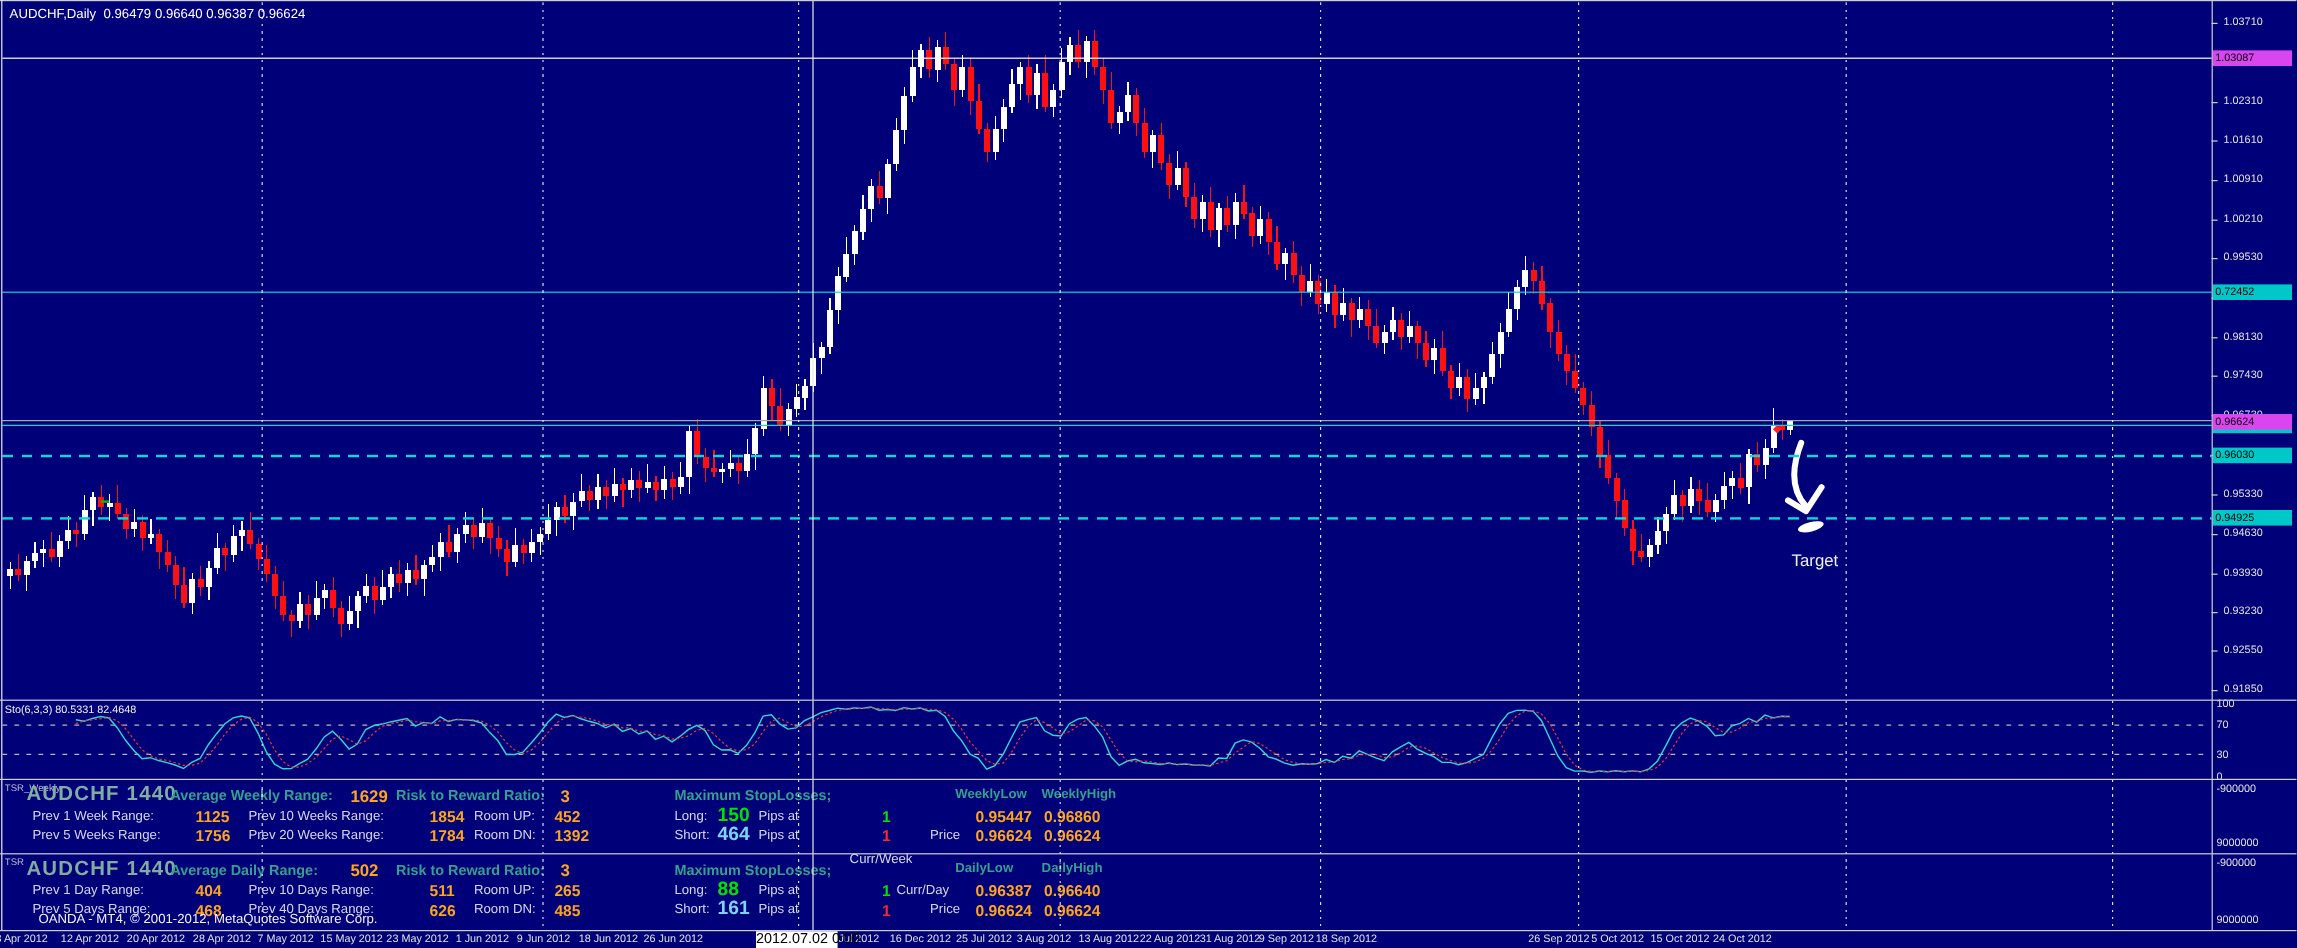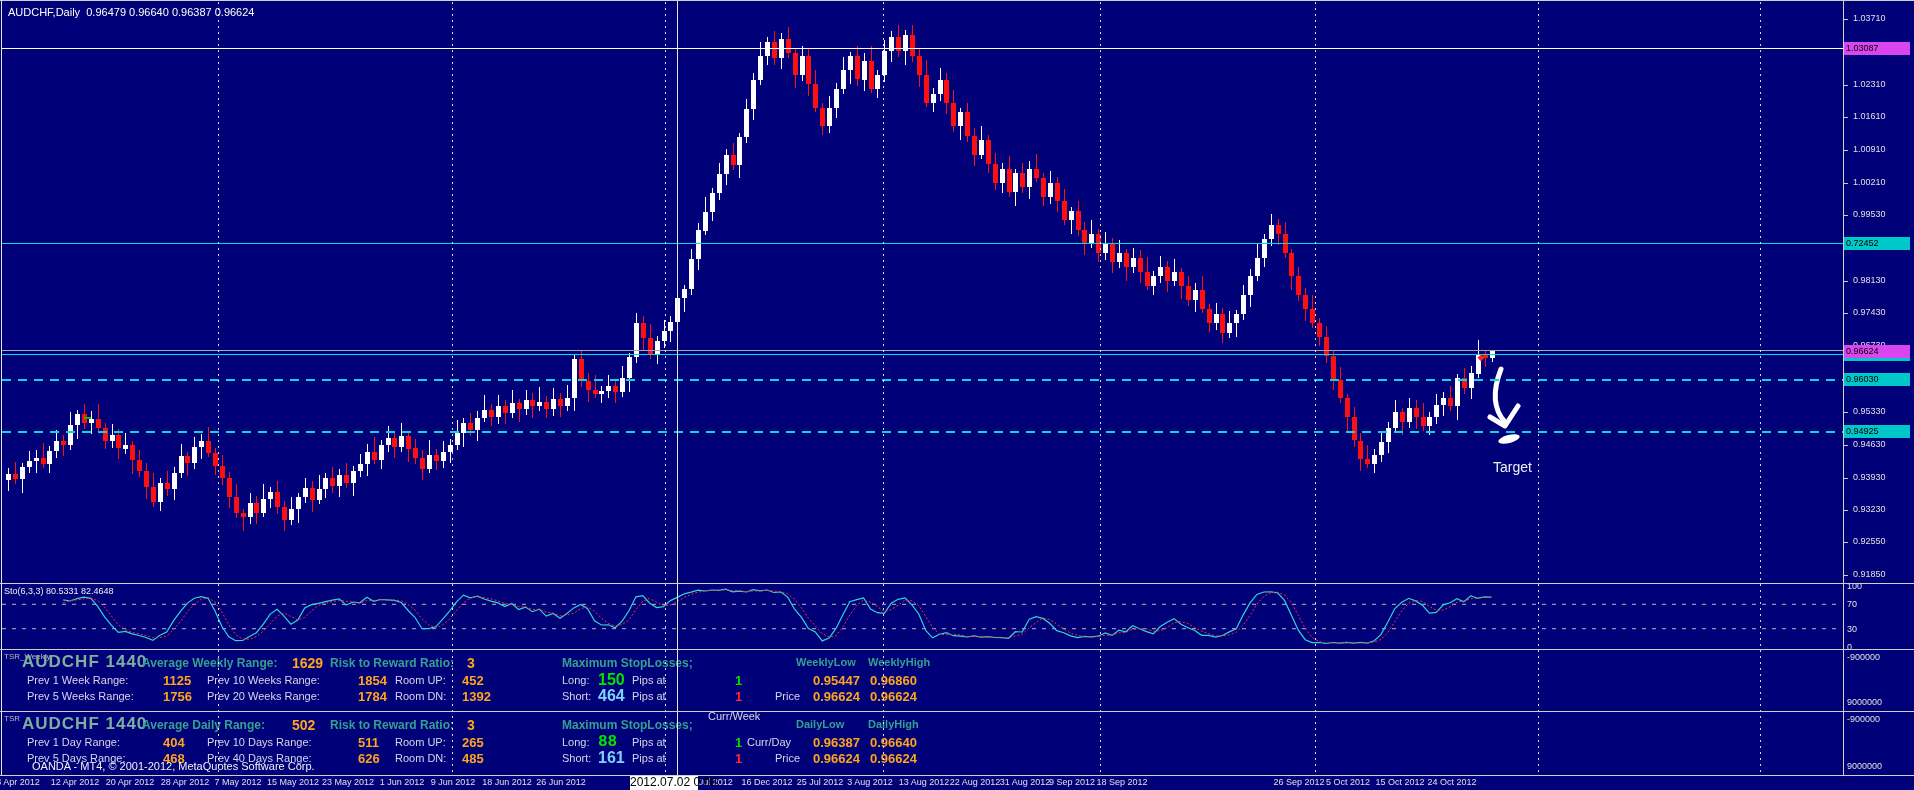--- a/index.html
+++ b/index.html
@@ -557,21 +557,21 @@
     <span class="abs teal nw" style="left:796px;top:6px;font-size:11px;">DailyLow</span>
     <span class="abs teal nw" style="left:868px;top:6px;font-size:11px;">DailyHigh</span>
 
     <span class="abs wlabel nw" style="left:27px;top:24px;">Prev 1 Day Range:</span>
     <span class="abs orange nw" style="left:163px;top:23px;">404</span>
     <span class="abs wlabel nw" style="left:207px;top:24px;">Prev 10 Days Range:</span>
     <span class="abs orange nw" style="left:358px;top:23px;">511</span>
     <span class="abs wlabel nw" style="left:395px;top:24px;">Room UP:</span>
     <span class="abs orange nw" style="left:462px;top:23px;">265</span>
     <span class="abs wlabel nw" style="left:562px;top:24px;">Long:</span>
-    <span class="abs greenv nw" style="left:598px;top:21px;font-family:Liberation Mono, monospace;">88</span>
+    <span class="abs greenv nw" style="left:598px;top:21px;">88</span>
     <span class="abs wlabel nw" style="left:632px;top:24px;">Pips at</span>
     <span class="abs greens nw" style="left:735px;top:23px;">1</span>
     <span class="abs wlabel nw" style="left:747px;top:24px;">Curr/Day</span>
     <span class="abs orange nw" style="left:813px;top:23px;">0.96387</span>
     <span class="abs orange nw" style="left:870px;top:23px;">0.96640</span>
 
     <span class="abs wlabel nw" style="left:27px;top:40px;">Prev 5 Days Range:</span>
     <span class="abs orange nw" style="left:163px;top:39px;">468</span>
     <span class="abs wlabel nw" style="left:207px;top:40px;">Prev 40 Days Range:</span>
     <span class="abs orange nw" style="left:358px;top:39px;">626</span>

